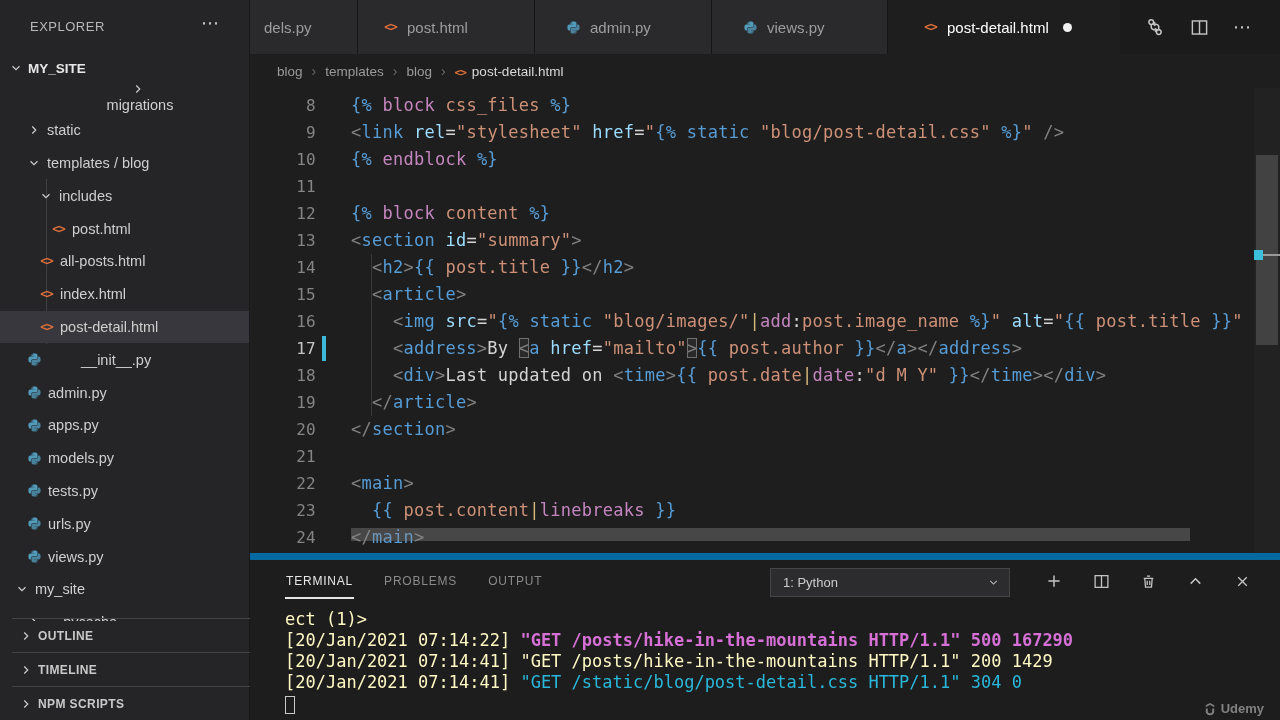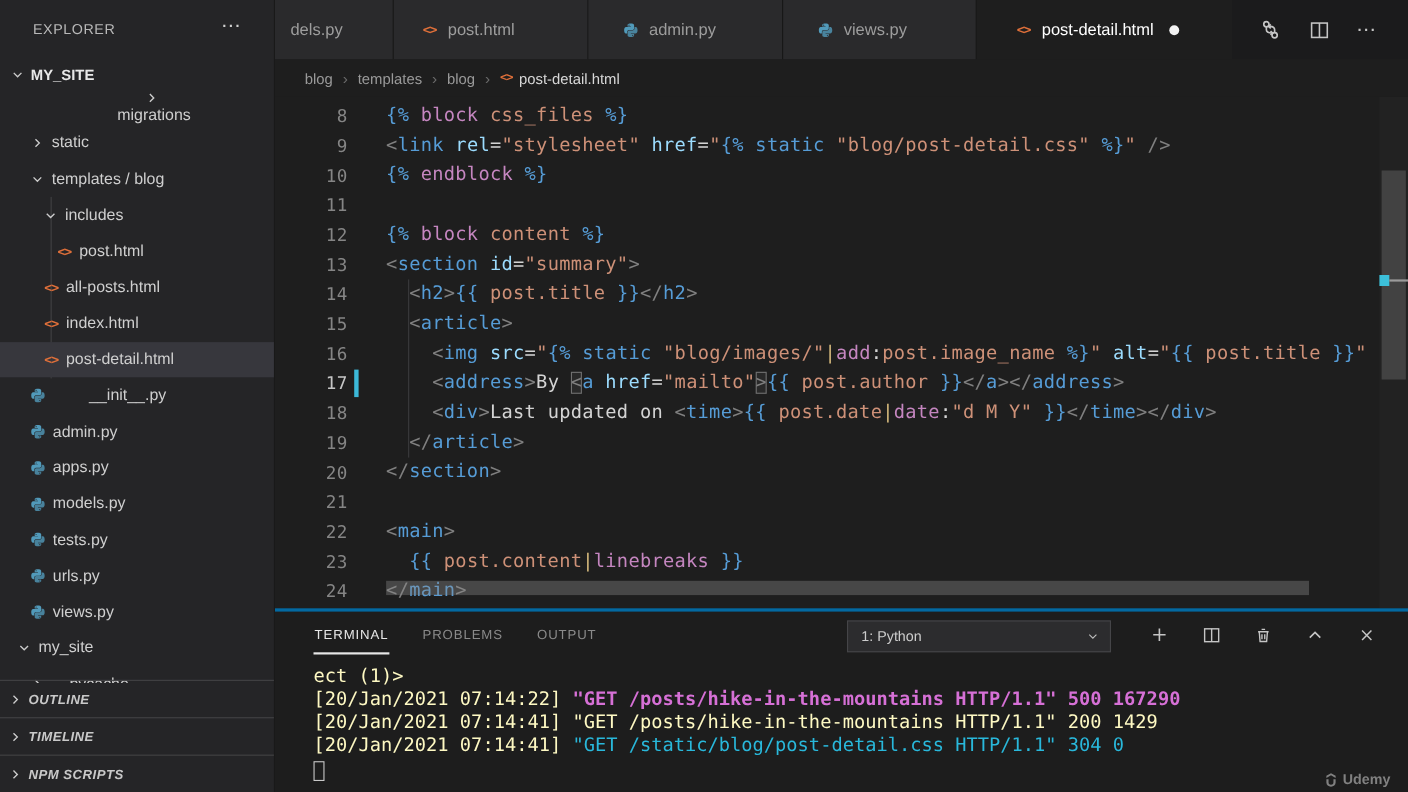--- a/index.html
+++ b/index.html
@@ -14,21 +14,21 @@
   .sb-root{position:absolute;left:0;top:55px;width:100%;height:26px;display:flex;align-items:center;}
   .sb-root .lab{font-size:13.5px;font-weight:bold;color:#e8e8e8;margin-left:4px;}
   .sb-tree{position:absolute;left:0;top:81px;width:100%;height:540px;overflow:hidden;}
   .row{position:relative;display:flex;align-items:center;height:32.8px;box-sizing:border-box;cursor:pointer;}
   .row.sel{background:#37373d;}
   .row .lab{font-size:14.5px;color:#cfcfcf;margin-left:5px;white-space:nowrap;}
   .chev{width:16px;height:16px;flex:0 0 16px;display:flex;align-items:center;justify-content:center;}
   .fic{width:17px;height:16px;flex:0 0 17px;display:flex;align-items:center;justify-content:center;}
   .ic-html{color:#e0703a;font-weight:bold;font-size:12px;letter-spacing:-1px;font-family:"DejaVu Sans Mono",monospace;}
   .tree-guide{position:absolute;left:46px;top:98px;width:1px;height:165px;background:#414144;}
-  .sb-sections{position:absolute;left:0;bottom:0;width:100%;font-style:italic;}
+  .sb-sections{position:absolute;left:12px;bottom:0;width:100%;}
   .sect{height:33px;border-top:1px solid #434345;display:flex;align-items:center;cursor:pointer;}
   .sect .lab{font-size:12px;font-weight:bold;letter-spacing:.4px;color:#c9c9c9;margin-left:4px;}
   .sect .chev{margin-left:6px;}
 
   
   .main{position:absolute;left:250px;top:0;width:1030px;height:720px;}
   .tabbar{position:absolute;left:0;top:0;width:100%;height:54px;background:#1b1b1c;display:flex;}
   .tabs{display:flex;height:54px;}
   .tab{display:flex;align-items:center;height:54px;background:#2a2a2c;border-right:1px solid #161616;box-sizing:border-box;padding:0 14px;cursor:pointer;overflow:hidden;}
   .tab:nth-child(1){width:108px;padding-left:6px;}
@@ -39,21 +39,21 @@
   .tab .tlab{font-size:15px;color:#9d9d9d;margin-left:8px;white-space:nowrap;}
   .tab.active{background:#1e1e1e;border-right:none;}
   .tab.active .tlab{color:#ffffff;}
   .dirty-dot{width:9px;height:9px;border-radius:50%;background:#f2f2f2;margin-left:14px;flex:0 0 9px;}
   .tab-actions{position:absolute;right:0;top:0;height:54px;display:flex;align-items:center;gap:22px;padding-right:26px;}
   .tact{width:22px;height:22px;display:flex;align-items:center;justify-content:center;color:#c5c5c5;cursor:pointer;}
   .tact.more{font-size:18px;letter-spacing:2px;}
 
   
   .crumbs{position:absolute;left:0;top:54px;width:100%;height:34px;background:#1e1e1e;display:flex;align-items:center;padding-left:27px;box-sizing:border-box;}
-  .crumb{font-size:13.5px;color:#9a9a9a;cursor:pointer;display:flex;align-items:flex-start;}
+  .crumb{font-size:13.5px;color:#9a9a9a;cursor:pointer;display:flex;align-items:flex-end;}
   .crumb.last{color:#d8d8d8;}
   .crumb .ic-html{margin-right:6px;font-size:11px;}
   .csep{color:#6a6a6a;margin:0 9px;font-size:14px;}
 
   
   .editor{position:absolute;left:0;top:88px;width:100%;height:465px;background:#1e1e1e;overflow:hidden;
     font-family:"DejaVu Sans Mono",monospace;}
   .code{position:absolute;left:0;top:4px;width:100%;}
   .cl{display:flex;height:27px;line-height:27px;position:relative;font-size:17px;letter-spacing:.25px;white-space:pre;}
   .ln{width:66px;flex:0 0 66px;text-align:right;color:#858585;font-size:16px;}
@@ -64,21 +64,21 @@
   .cl.cursor-line .ln{color:#c6c6c6;}
   .caret{position:absolute;left:72px;top:1px;width:4px;height:25px;background:#3cb8d8;}
   .ed-guide{position:absolute;left:121px;top:166px;width:1px;height:162px;background:#3a3a3c;}
   .hscroll{position:absolute;left:101px;top:440px;width:839px;height:13px;background:rgba(140,140,140,.38);z-index:5;cursor:pointer;}
   .vtrack{position:absolute;left:1004px;top:0;width:26px;height:465px;background:rgba(255,255,255,.02);}
   .vthumb{position:absolute;left:1006px;top:67px;width:22px;height:190px;background:rgba(135,135,135,.33);cursor:pointer;}
   .ov-cursor{position:absolute;left:1004px;top:162px;width:9px;height:10px;background:#3cc0da;}
   .ov-line{position:absolute;left:1013px;top:166px;width:17px;height:2px;background:#9a9a9a;}
 
   
-  .panel{position:absolute;left:0;top:553px;width:100%;height:167px;background:#1d1d1d;border-top:3px solid #0369a1;box-sizing:border-box;}
+  .panel{position:absolute;left:0;top:553px;width:100%;height:167px;background:#1d1d1d;border-top:7px solid #0369a1;box-sizing:border-box;}
   .ptabs{position:absolute;left:35px;top:0;height:42px;display:flex;gap:29px;align-items:center;}
   .ptab{font-size:12px;letter-spacing:.8px;color:#8a8a8a;cursor:pointer;position:relative;padding:13px 1px;}
   .ptab.active{color:#e7e7e7;}
   .ptab.active::after{content:"";position:absolute;left:0;right:0;bottom:2px;height:2px;background:#e7e7e7;}
   .pselect{position:absolute;left:520px;top:8px;width:240px;height:29px;background:#2c2c2e;border:1px solid #454548;box-sizing:border-box;display:flex;align-items:center;cursor:pointer;}
   .pselect .val{font-size:13px;color:#cccccc;margin-left:12px;flex:1;}
   .pselect .chev{margin-right:8px;}
   .pacts{position:absolute;right:0;top:0;height:42px;display:flex;align-items:center;gap:27px;padding-right:28px;}
   .pact{width:20px;height:20px;display:flex;align-items:center;justify-content:center;color:#c5c5c5;cursor:pointer;}
   .term{position:absolute;left:35px;top:49px;width:980px;font-family:"DejaVu Sans Mono",monospace;font-size:17px;line-height:21px;white-space:pre;}

